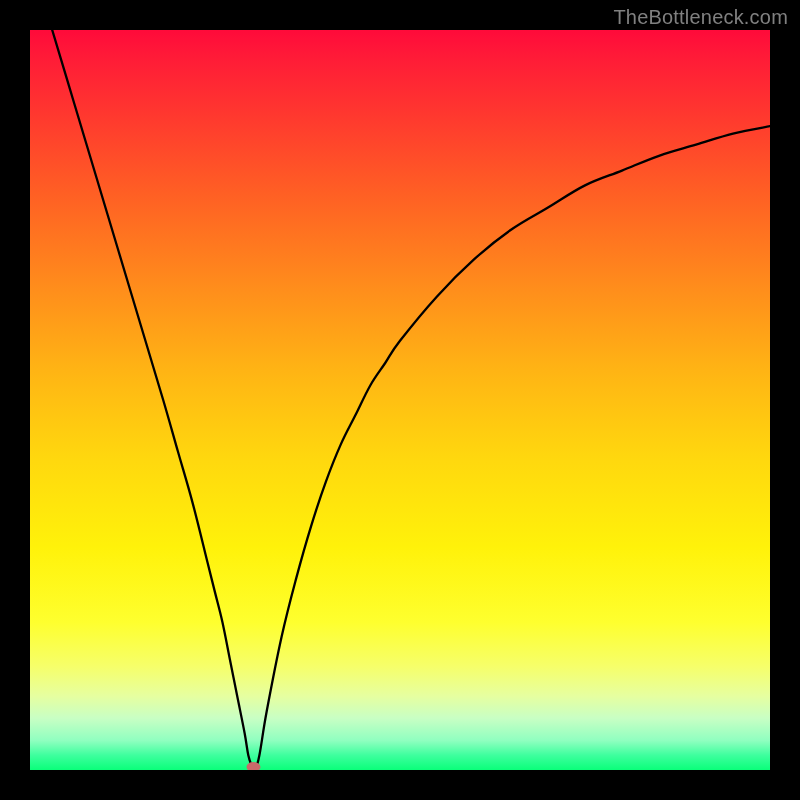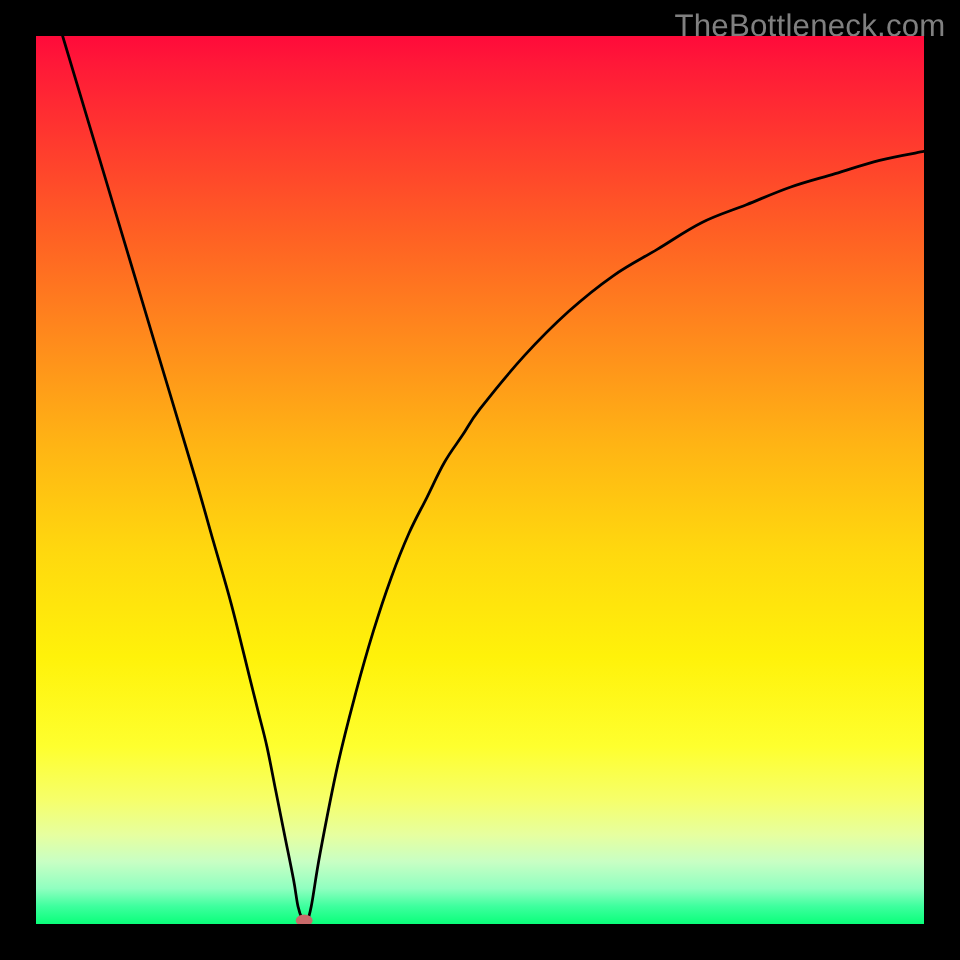--- a/index.html
+++ b/index.html
@@ -32,21 +32,21 @@
       #90ffc0 96%,
       #3eff9e 98%,
       #0aff7a 100%
     );
   }
   .watermark {
     position: absolute;
     top: 6px;
     right: 12px;
     color: #808080;
-    font-size: 26px;
+    font-size: 20px;
     font-weight: 500;
     letter-spacing: 0.2px;
   }
   svg.curve {
     position: absolute;
     left: 0;
     top: 0;
     width: 740px;
     height: 740px;
     display: block;

